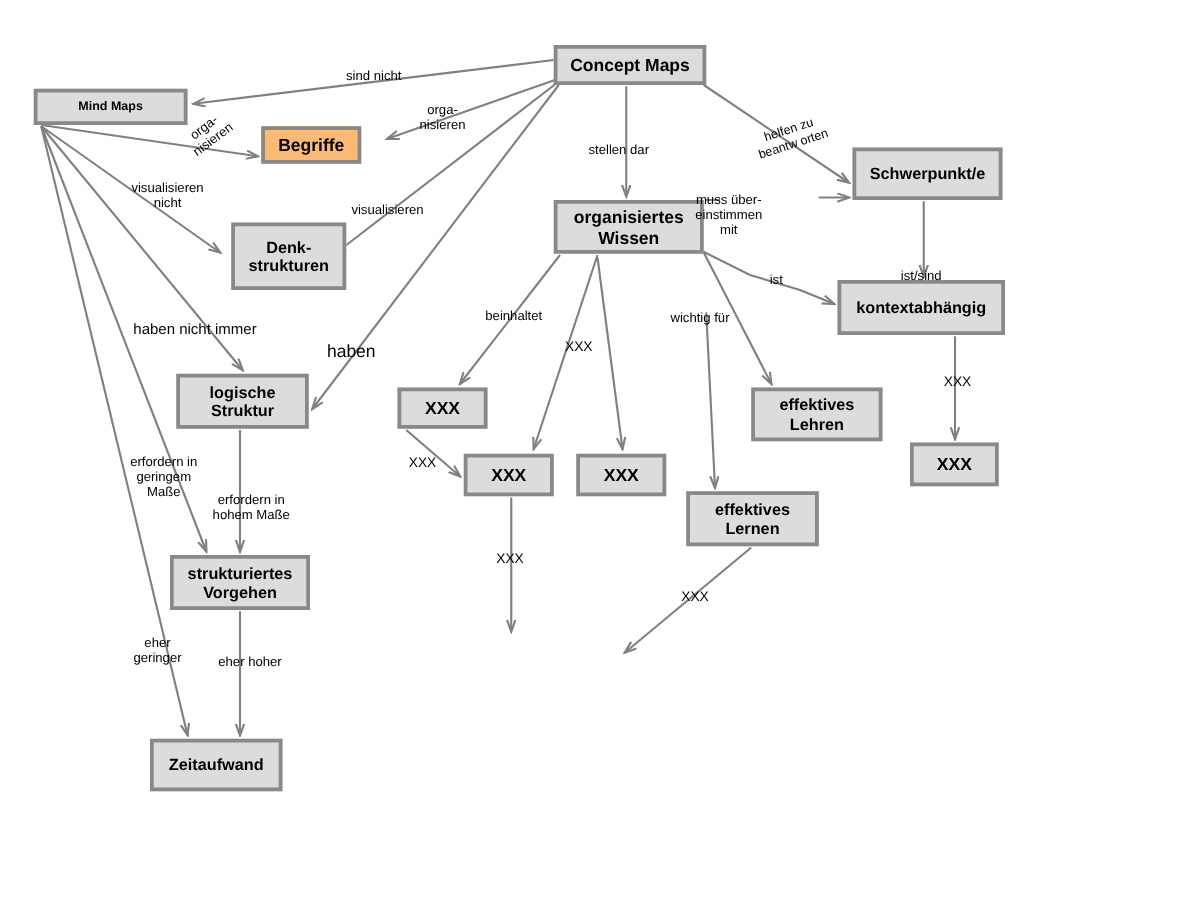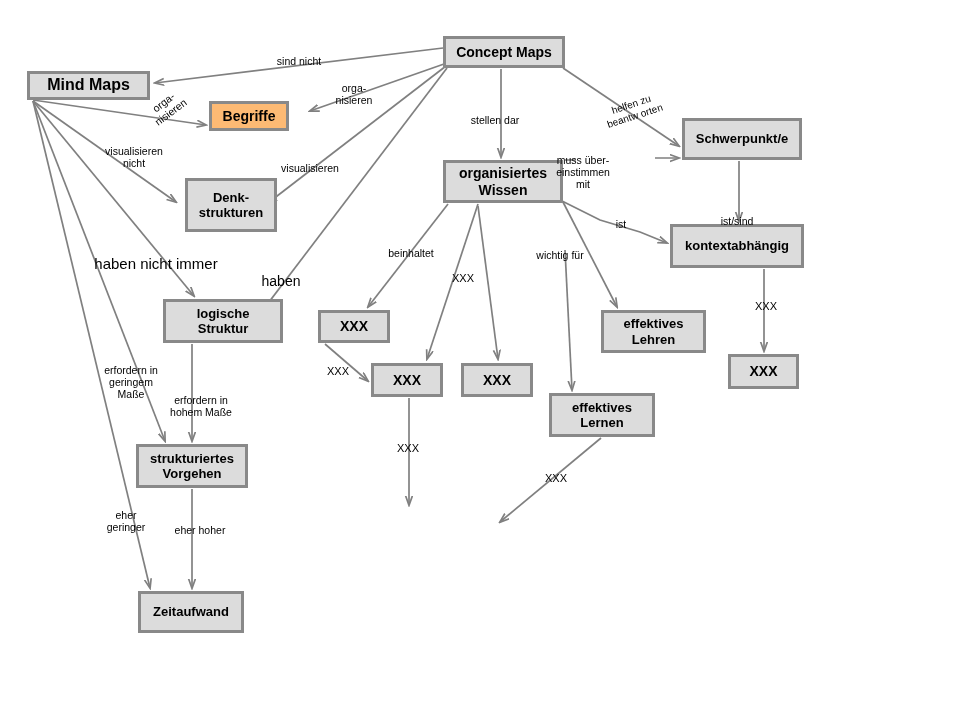--- a/index.html
+++ b/index.html
@@ -83,34 +83,34 @@
         <path d="M 764,269 L 764,351" fill="none" stroke="#808080" stroke-width="1.7" marker-end="url(#arrowhead)"></path>
         <path d="M 601,438 L 500,522" fill="none" stroke="#808080" stroke-width="1.7" marker-end="url(#arrowhead)"></path>
         <path d="M 192,344 L 192,441" fill="none" stroke="#808080" stroke-width="1.7" marker-end="url(#arrowhead)"></path>
         <path d="M 33,101 L 165,441" fill="none" stroke="#808080" stroke-width="1.7" marker-end="url(#arrowhead)"></path>
         <path d="M 192,489 L 192,588" fill="none" stroke="#808080" stroke-width="1.7" marker-end="url(#arrowhead)"></path>
         <path d="M 33,101 L 150,588" fill="none" stroke="#808080" stroke-width="1.7" marker-end="url(#arrowhead)"></path>
       </g>
   </svg>
 
   <div id="node-layer">
-      <div class="node" style="left: 27px; top: 71px; width: 123px; height: 29px; font-size: 16px; background: rgb(220, 220, 220); border-color: rgb(137, 137, 137); color: rgb(0, 0, 0);">Mind Maps</div>
+      <div class="node" style="left: 27px; top: 71px; width: 123px; height: 29px; font-size: 10px; background: rgb(220, 220, 220); border-color: rgb(137, 137, 137); color: rgb(0, 0, 0);">Mind Maps</div>
       <div class="node" style="left: 443px; top: 36px; width: 122px; height: 32px; font-size: 14px; background: rgb(220, 220, 220); border-color: rgb(137, 137, 137); color: rgb(0, 0, 0);">Concept  Maps</div>
       <div class="node" style="left: 209px; top: 101px; width: 80px; height: 30px; font-size: 14px; background: #fdba74; border-color: rgb(137, 137, 137); color: rgb(0, 0, 0);">Begriffe</div>
       <div class="node" style="left: 185px; top: 178px; width: 92px; height: 54px; font-size: 13px; background: rgb(220, 220, 220); border-color: rgb(137, 137, 137); color: rgb(0, 0, 0);">Denk-
 strukturen</div>
       <div class="node" style="left: 443px; top: 160px; width: 120px; height: 43px; font-size: 14px; background: rgb(220, 220, 220); border-color: rgb(137, 137, 137); color: rgb(0, 0, 0);">organisiertes
 Wissen</div>
       <div class="node" style="left: 682px; top: 118px; width: 120px; height: 42px; font-size: 13px; background: rgb(220, 220, 220); border-color: rgb(137, 137, 137); color: rgb(0, 0, 0);">Schwerpunkt/e</div>
       <div class="node" style="left: 670px; top: 224px; width: 134px; height: 44px; font-size: 13px; background: rgb(220, 220, 220); border-color: rgb(137, 137, 137); color: rgb(0, 0, 0);">kontextabhängig</div>
-      <div class="node" style="left: 141px; top: 299px; width: 120px; height: 44px; font-size: 13px; background: rgb(220, 220, 220); border-color: rgb(137, 137, 137); color: rgb(0, 0, 0); margin-left: 22px;">logische
+      <div class="node" style="left: 141px; top: 299px; width: 106px; height: 44px; font-size: 13px; background: rgb(220, 220, 220); border-color: rgb(137, 137, 137); color: rgb(0, 0, 0);">logische
 Struktur</div>
       <div class="node" style="left: 136px; top: 444px; width: 112px; height: 44px; font-size: 13px; background: rgb(220, 220, 220); border-color: rgb(137, 137, 137); color: rgb(0, 0, 0);">strukturiertes
 Vorgehen</div>
-      <div class="node" style="left: 138px; top: 591px; width: 106px; height: 42px; font-size: 13px; background: rgb(220, 220, 220); border-color: rgb(137, 137, 137); color: rgb(0, 0, 0);">Zeitaufwand</div>
+      <div class="node" style="left: 120px; top: 591px; width: 106px; height: 42px; font-size: 13px; background: rgb(220, 220, 220); border-color: rgb(137, 137, 137); color: rgb(0, 0, 0);">Zeitaufwand</div>
       <div class="node" style="left: 318px; top: 310px; width: 72px; height: 33px; font-size: 14px; background: rgb(220, 220, 220); border-color: rgb(137, 137, 137); color: rgb(0, 0, 0);">XXX</div>
       <div class="node" style="left: 371px; top: 363px; width: 72px; height: 34px; font-size: 14px; background: rgb(220, 220, 220); border-color: rgb(137, 137, 137); color: rgb(0, 0, 0);">XXX</div>
       <div class="node" style="left: 461px; top: 363px; width: 72px; height: 34px; font-size: 14px; background: rgb(220, 220, 220); border-color: rgb(137, 137, 137); color: rgb(0, 0, 0);">XXX</div>
       <div class="node" style="left: 601px; top: 310px; width: 105px; height: 43px; font-size: 13px; background: rgb(220, 220, 220); border-color: rgb(137, 137, 137); color: rgb(0, 0, 0);">effektives
 Lehren</div>
       <div class="node" style="left: 549px; top: 393px; width: 106px; height: 44px; font-size: 13px; background: rgb(220, 220, 220); border-color: rgb(137, 137, 137); color: rgb(0, 0, 0);">effektives
 Lernen</div>
       <div class="node" style="left: 728px; top: 354px; width: 71px; height: 35px; font-size: 14px; background: rgb(220, 220, 220); border-color: rgb(137, 137, 137); color: rgb(0, 0, 0);">XXX</div>
     </div>
   <div id="label-layer">
@@ -123,21 +123,21 @@
       <div class="edge-label" style="left: 134px; top: 157px; font-size: 10.5px; color: rgb(0, 0, 0);">visualisieren
 nicht</div>
       <div class="edge-label" style="left: 495px; top: 120px; font-size: 10.5px; color: rgb(0, 0, 0);">stellen dar</div>
       <div class="edge-label rot-b" style="left: 633px; top: 110px; font-size: 10px; color: rgb(0, 0, 0);">helfen zu
 beantw orten</div>
       <div class="edge-label" style="left: 583px; top: 172px; font-size: 10.5px; color: rgb(0, 0, 0);">muss über-
 einstimmen
 mit</div>
       <div class="edge-label" style="left: 737px; top: 194px; font-size: 10.5px; color: rgb(0, 0, 0); margin-top: 27px;">ist/sind</div>
       <div class="edge-label" style="left: 621px; top: 224px; font-size: 10.5px; color: rgb(0, 0, 0);">ist</div>
-      <div class="edge-label" style="left: 156px; top: 264px; font-size: 15px; color: rgb(0, 0, 0); text-align: center;">haben nicht immer</div>
+      <div class="edge-label" style="left: 156px; top: 264px; font-size: 12px; color: rgb(0, 0, 0); text-align: center;">haben nicht immer</div>
       <div class="edge-label" style="left: 281px; top: 281px; font-size: 14px; color: rgb(0, 0, 0);">haben</div>
       <div class="edge-label" style="left: 411px; top: 253px; font-size: 10.5px; color: rgb(0, 0, 0);">beinhaltet</div>
       <div class="edge-label" style="left: 463px; top: 278px; font-size: 11px; color: rgb(0, 0, 0);">XXX</div>
       <div class="edge-label" style="left: 560px; top: 255px; font-size: 10.5px; color: rgb(0, 0, 0);">wichtig für</div>
       <div class="edge-label" style="left: 338px; top: 371px; font-size: 11px; color: rgb(0, 0, 0);">XXX</div>
       <div class="edge-label" style="left: 408px; top: 448px; font-size: 11px; color: rgb(0, 0, 0);">XXX</div>
       <div class="edge-label" style="left: 766px; top: 306px; font-size: 11px; color: rgb(0, 0, 0);">XXX</div>
       <div class="edge-label" style="left: 556px; top: 478px; font-size: 11px; color: rgb(0, 0, 0);">XXX</div>
       <div class="edge-label" style="left: 201px; top: 406px; font-size: 10.5px; color: rgb(0, 0, 0);">erfordern in
 hohem Maße</div>

